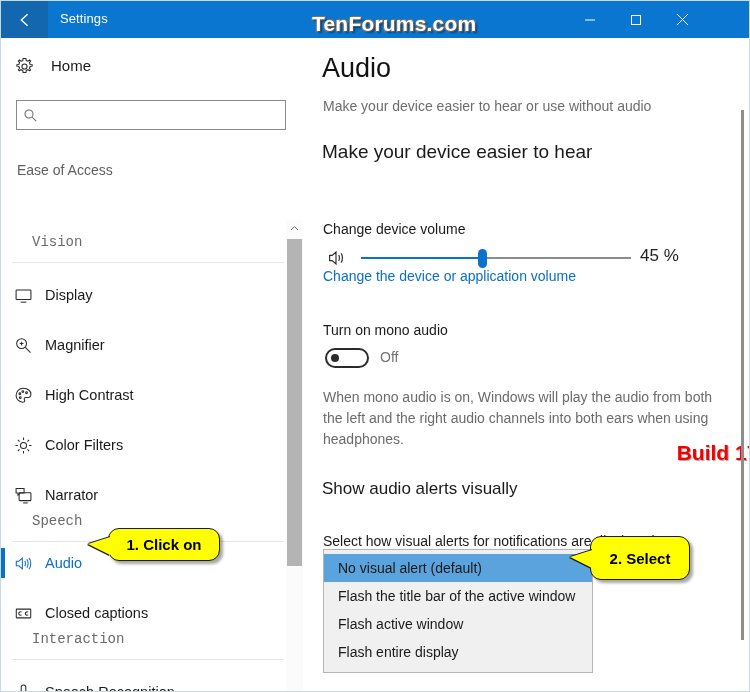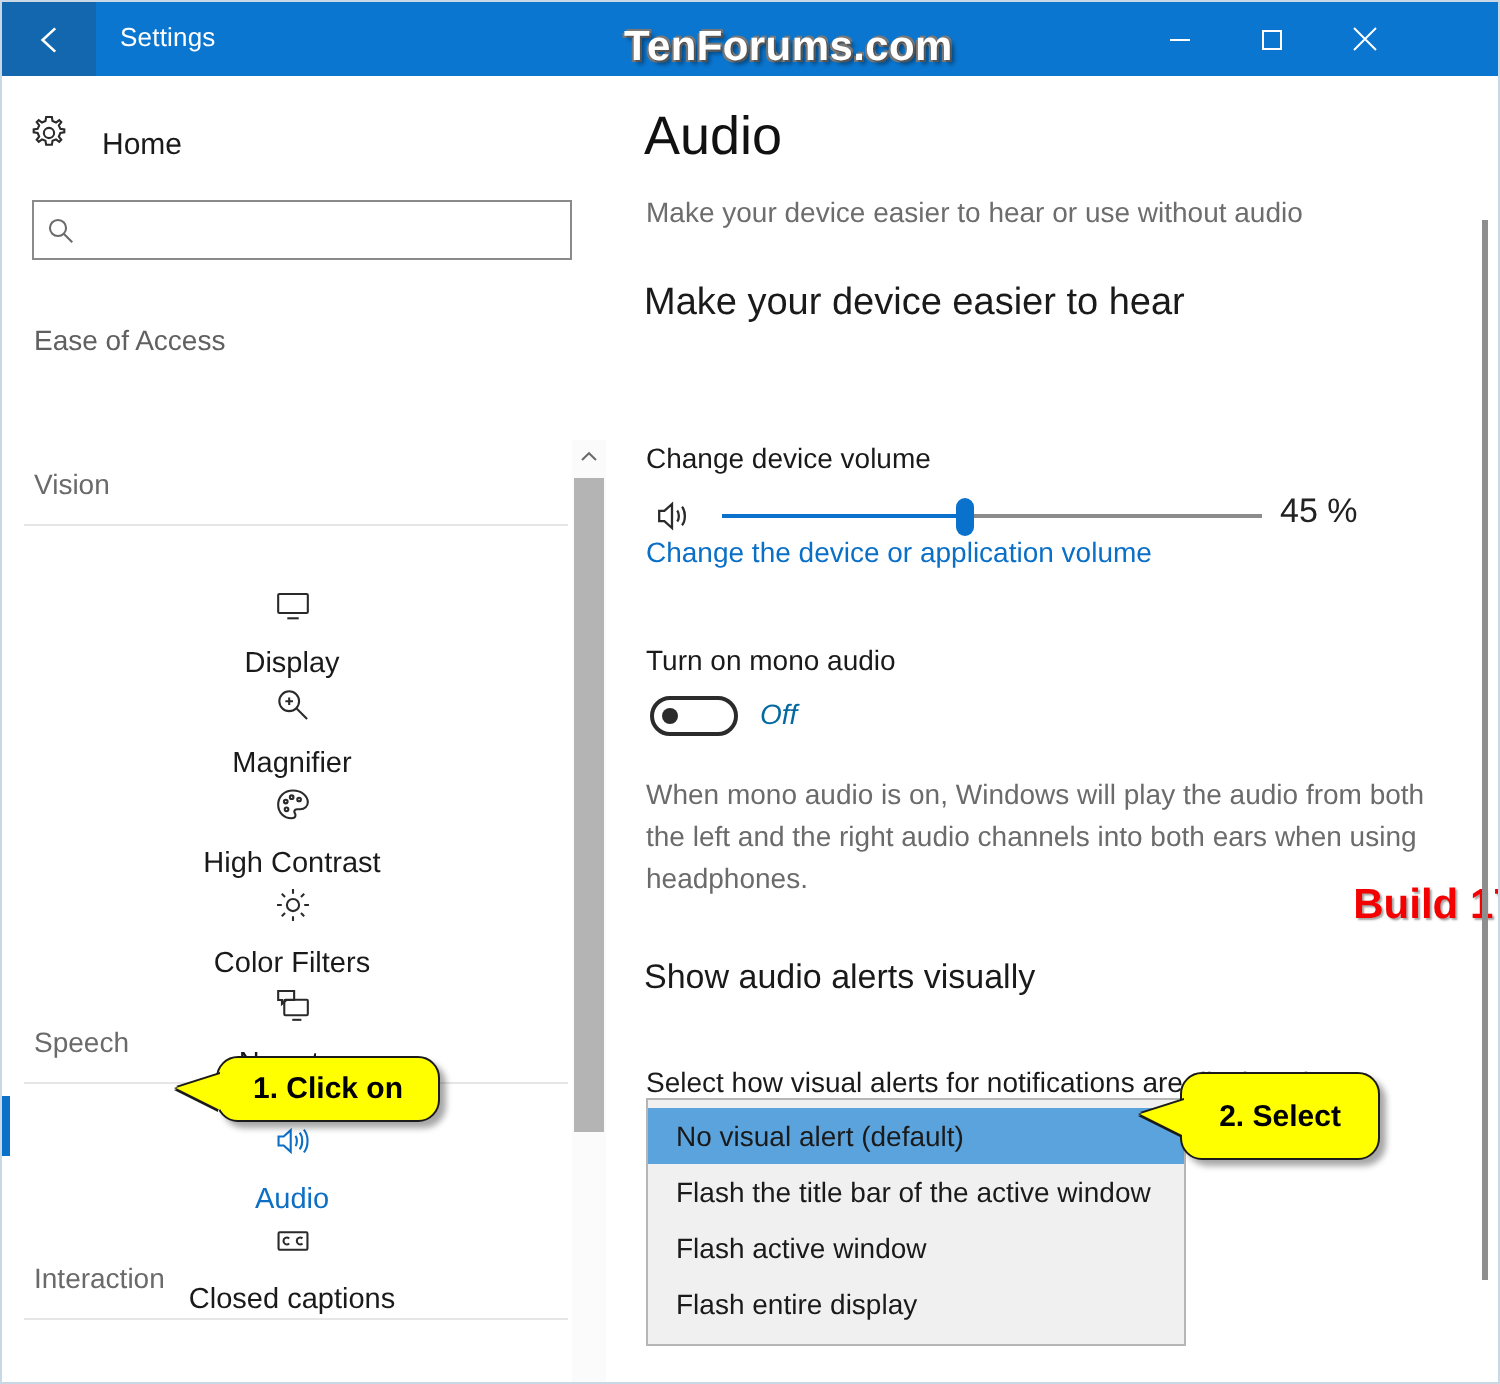--- a/index.html
+++ b/index.html
@@ -63,21 +63,21 @@
   }
 
   
   #sidebar {
     position: absolute; left: 0; top: 37px;
     width: 302px; height: 654px;
     background: #ffffff;
   }
   #home-row {
     position: absolute; left: 14px; top: 19px;
-    display: flex; align-items: flex-end; gap: 17px;
+    display: flex; align-items: flex-start; gap: 17px;
   }
   #home-row .lbl { font-size: 15px; color: #1a1a1a; }
 
   #search-box {
     position: absolute; left: 15px; top: 62px;
     width: 270px; height: 30px;
     border: 1px solid #8a8a8a;
     background: #ffffff;
     display: flex; align-items: center;
   }
@@ -97,32 +97,32 @@
     font-size: 14px; color: #606060;
   }
 
   
   #navpane {
     position: absolute; left: 0; top: 150px;
     width: 302px; height: 542px;
     overflow: hidden;
   }
   .group-hdr {
-    position: absolute; left: 16px;
-    font-size: 14px; color: #6a6a6a;
+    position: absolute; left: 31px;
+    font-size: 14px; color: #6a6a6a; font-family: Liberation Mono, monospace;
   }
   .group-rule {
     position: absolute; left: 11px;
     width: 272px; height: 1px;
     background: #e6e6e6;
   }
   .nav-item {
     position: absolute; left: 0;
     width: 290px; height: 30px;
-    display: flex; align-items: center; flex-direction: column;
+    display: flex; align-items: center;
   }
   .nav-item .nico {
     width: 44px; display: flex; align-items: center; justify-content: center;
     flex: 0 0 44px;
   }
   .nav-item .nlbl { font-size: 14.5px; color: #1a1a1a; }
   .nav-item.sel .nlbl { color: #0d6fc4; }
   .sel-bar {
     position: absolute; left: 0;
     width: 4px; height: 30px;
@@ -213,21 +213,21 @@
     cursor: pointer;
   }
   #toggle .knob {
     position: absolute; left: 4px; top: 4px;
     width: 8px; height: 8px;
     border-radius: 50%;
     background: #2b2b2b;
   }
   #toggle-state {
     position: absolute; left: 76px; top: 311px;
-    font-size: 14px; color: #0369a1; font-style: italic;
+    font-size: 14px; color: #737373;
   }
   #mono-desc {
     position: absolute; left: 19px; top: 349px;
     width: 404px;
     font-size: 14px; color: #6b6b6b;
     line-height: 21px;
   }
   #build-tag {
     position: absolute; left: 431px; top: 403px;
     transform: translateX(-50%);

